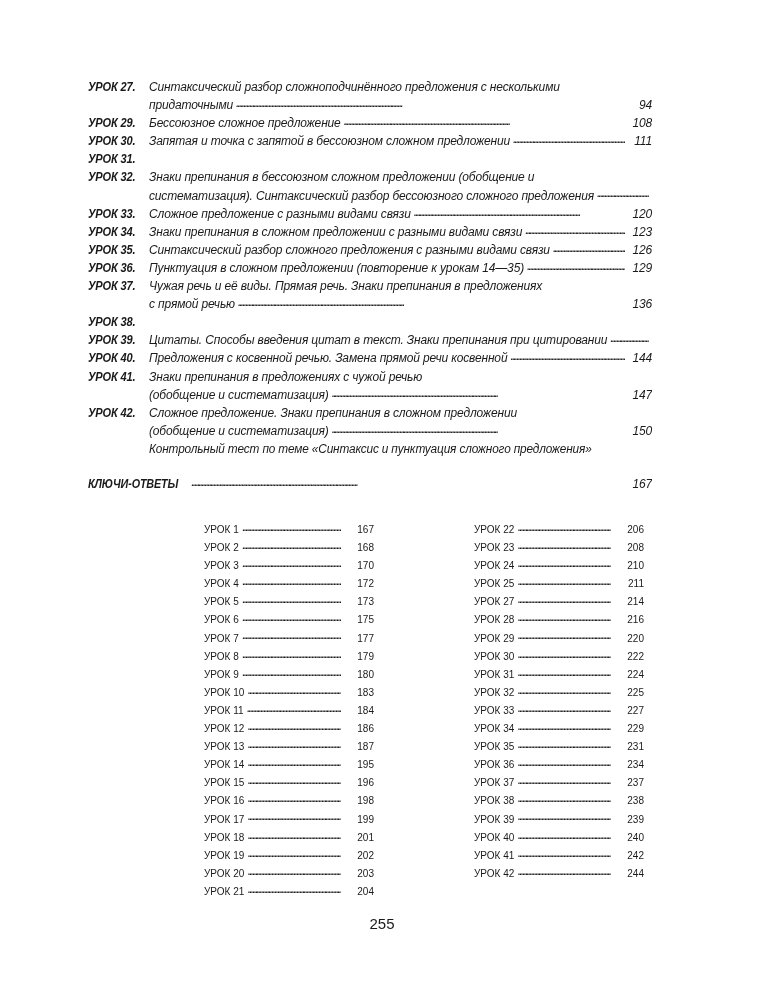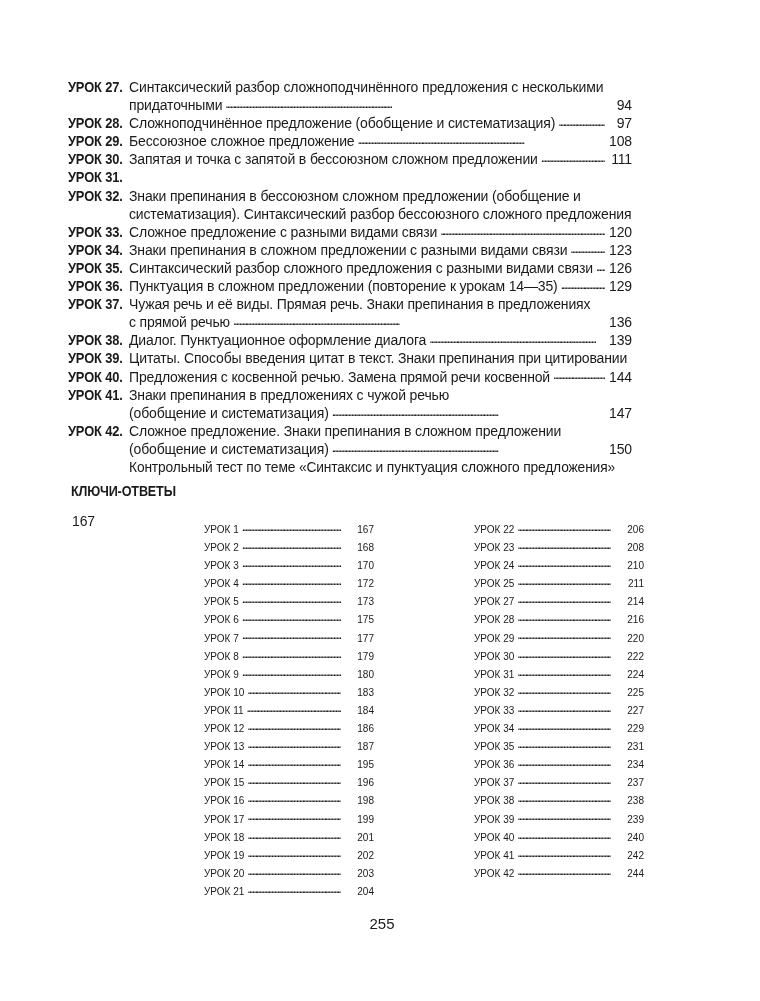--- a/index.html
+++ b/index.html
@@ -2,35 +2,35 @@
 <html><head>
   <meta charset="utf-8">
   <style>
     html, body { margin: 0; padding: 0; }
     body {
       width: 760px; height: 1001px; background: #ffffff; color: #1a1a1a;
       font-family: "Liberation Sans", "DejaVu Sans", sans-serif;
       position: relative; overflow: hidden;
     }
     .toc {
-      position: absolute; left: 68px; top: 78px; width: 564px;
-      font-size: 14px; line-height: 18.1px; letter-spacing: -0.15px;
+      position: absolute; left: 88px; top: 78px; width: 564px;
+      font-size: 12px; line-height: 18.1px; letter-spacing: -0.15px; font-style: italic;
     }
     .entry { display: flex; }
     .num { width: 61px; flex: 0 0 61px; font-weight: bold; white-space: nowrap; transform: scaleX(0.92); transform-origin: left; }
     .body { flex: 1; min-width: 0; }
     .line { display: flex; align-items: baseline; white-space: nowrap; overflow: hidden; }
     .line .txt { flex: 0 0 auto; transform-origin: left; }
     .dots { flex: 1 1 auto; overflow: hidden; min-width: 0; margin: 0 3px; position: relative; height: 12px; }
     .dots::before {
       content: ". . . . . . . . . . . . . . . . . . . . . . . . . . . . . . . . . . . . . . . . . . . . . . . . . . . . . . . . . . . . . . . . . . . . . . . . . . . . . . . . . . . . . . . . . . . . . . . . . . . . . . . . . . . . . . . . .";
       position: absolute; left: 0; bottom: -3px; letter-spacing: -2.6px; font-size: 12px; white-space: nowrap;
     }
     .pg { flex: 0 0 auto; text-align: right; min-width: 24px; }
-    .keys { margin-top: 6px; font-weight: bold; flex-direction: column; }
+    .keys { margin-top: 17px; font-weight: bold; }
     .keys .txt { transform: scaleX(0.9); }
     .cols {
       position: absolute; top: 521px; left: 204px; width: 440px;
       display: flex; justify-content: space-between;
       font-size: 10px; line-height: 18.1px;
     }
     .col { width: 170px; }
     .col:last-child { width: 170px; }
     .col .line .pg { min-width: 30px; }
     .pagenum {
@@ -49,30 +49,20 @@
           <span class="txt">Синтаксический разбор сложноподчинённого предложения с несколькими</span>
         </div>
         <div class="line">
           <span class="txt">придаточными</span>
           <span class="dots"></span>
           <span class="pg">94</span>
         </div>
       </div>
     </div>
     <div class="entry">
-      <div class="num">УРОК 28.</div>
-      <div class="body">
-        <div class="line">
-          <span class="txt">Сложноподчинённое предложение (обобщение и систематизация)</span>
-          <span class="dots"></span>
-          <span class="pg">97</span>
-        </div>
-      </div>
-    </div>
-    <div class="entry">
       <div class="num">УРОК 29.</div>
       <div class="body">
         <div class="line">
           <span class="txt">Бессоюзное сложное предложение</span>
           <span class="dots"></span>
           <span class="pg">108</span>
         </div>
       </div>
     </div>
     <div class="entry">
@@ -148,27 +138,20 @@
         </div>
         <div class="line">
           <span class="txt">с прямой речью</span>
           <span class="dots"></span>
           <span class="pg">136</span>
         </div>
       </div>
     </div>
     <div class="entry">
       <div class="num">УРОК 38.</div>
-      <div class="body">
-        <div class="line">
-          <span class="txt">Диалог. Пунктуационное оформление диалога</span>
-          <span class="dots"></span>
-          <span class="pg">139</span>
-        </div>
-      </div>
     </div>
     <div class="entry">
       <div class="num">УРОК 39.</div>
       <div class="body">
         <div class="line">
           <span class="txt">Цитаты. Способы введения цитат в текст. Знаки препинания при цитировании</span>
           <span class="dots"></span>
         </div>
       </div>
     </div>

